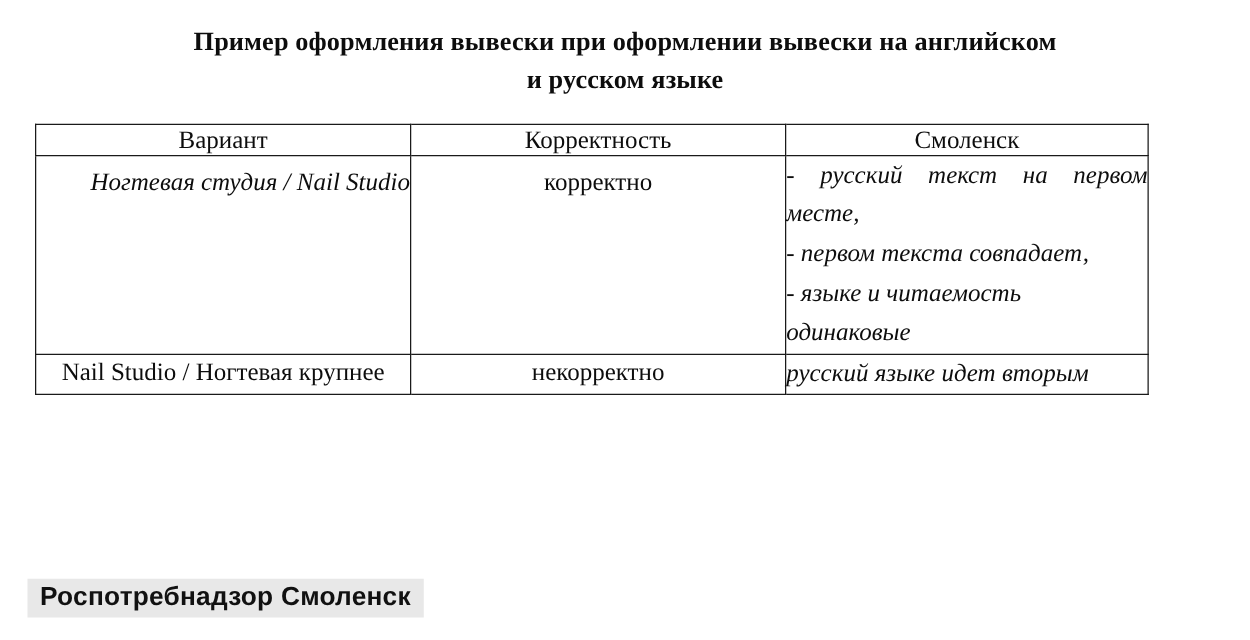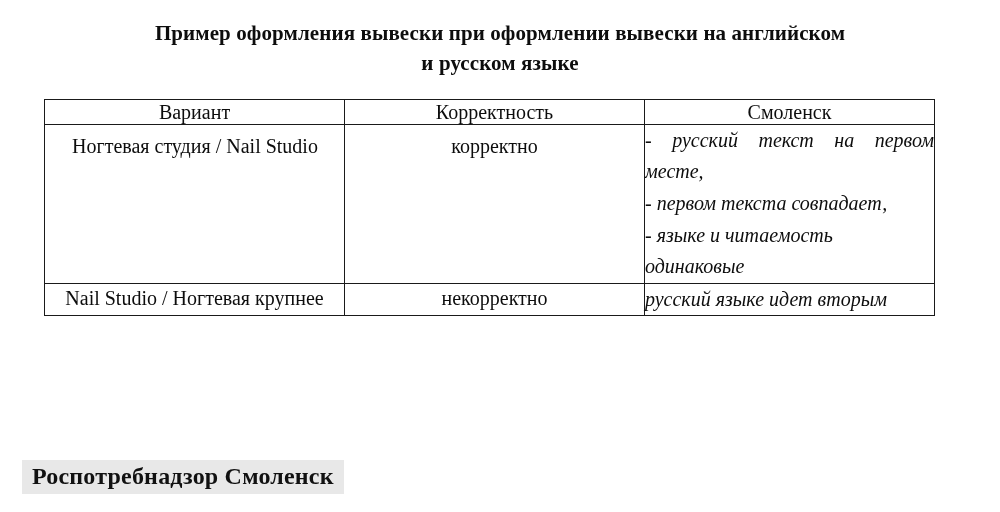--- a/index.html
+++ b/index.html
@@ -27,21 +27,21 @@
     font-family: "Liberation Serif", serif;
     font-weight: bold;
     font-size: 21px;
     line-height: 1.45;
     text-align: center;
     letter-spacing: 0.1px;
   }
   table.doc-table {
     border-collapse: collapse;
     width: 890px;
-    margin: 20px 0 0 44px;
+    margin: 20px 0 0 28px;
     table-layout: fixed;
   }
   table.doc-table td, table.doc-table th {
     border: 1.6px solid #1a1a1a;
     padding: 0;
     vertical-align: top;
   }
   .col-variant { width: 300px; }
   .col-correct { width: 300px; }
   .col-reason  { width: 290px; }
@@ -53,22 +53,23 @@
     padding: 6px 4px 7px 4px;
     line-height: 1.2;
   }
   .cell-variant {
     text-align: center;
     font-size: 20px;
     line-height: 1.42;
     padding: 7px 12px 9px 12px;
   }
   .cell-variant.leftish {
-    text-align: left;
+    text-align: right;
     padding-left: 27px;
+    font-style: italic;
   }
   .cell-correct {
     text-align: center;
     font-size: 20px;
     line-height: 1.42;
     padding: 7px 8px 9px 8px;
   }
   .cell-reason {
     font-size: 20px;
     line-height: 1.58;
@@ -87,23 +88,23 @@
   }
   .row-tall .cell-variant,
   .row-tall .cell-correct { padding-top: 7px; }
 
   .watermark {
     position: absolute;
     left: 22px;
     bottom: 18px;
     background: #e8e8e8;
     color: #111111;
-    font-family: Liberation Serif, serif;
+    font-family: Liberation Sans, sans-serif;
     font-weight: bold;
-    font-size: 24px;
+    font-size: 21px;
     letter-spacing: 0.2px;
     padding: 3px 10px 4px 10px;
     white-space: nowrap;
   }
 </style>
 </head>
 <body>
 
 <div class="page">
 

